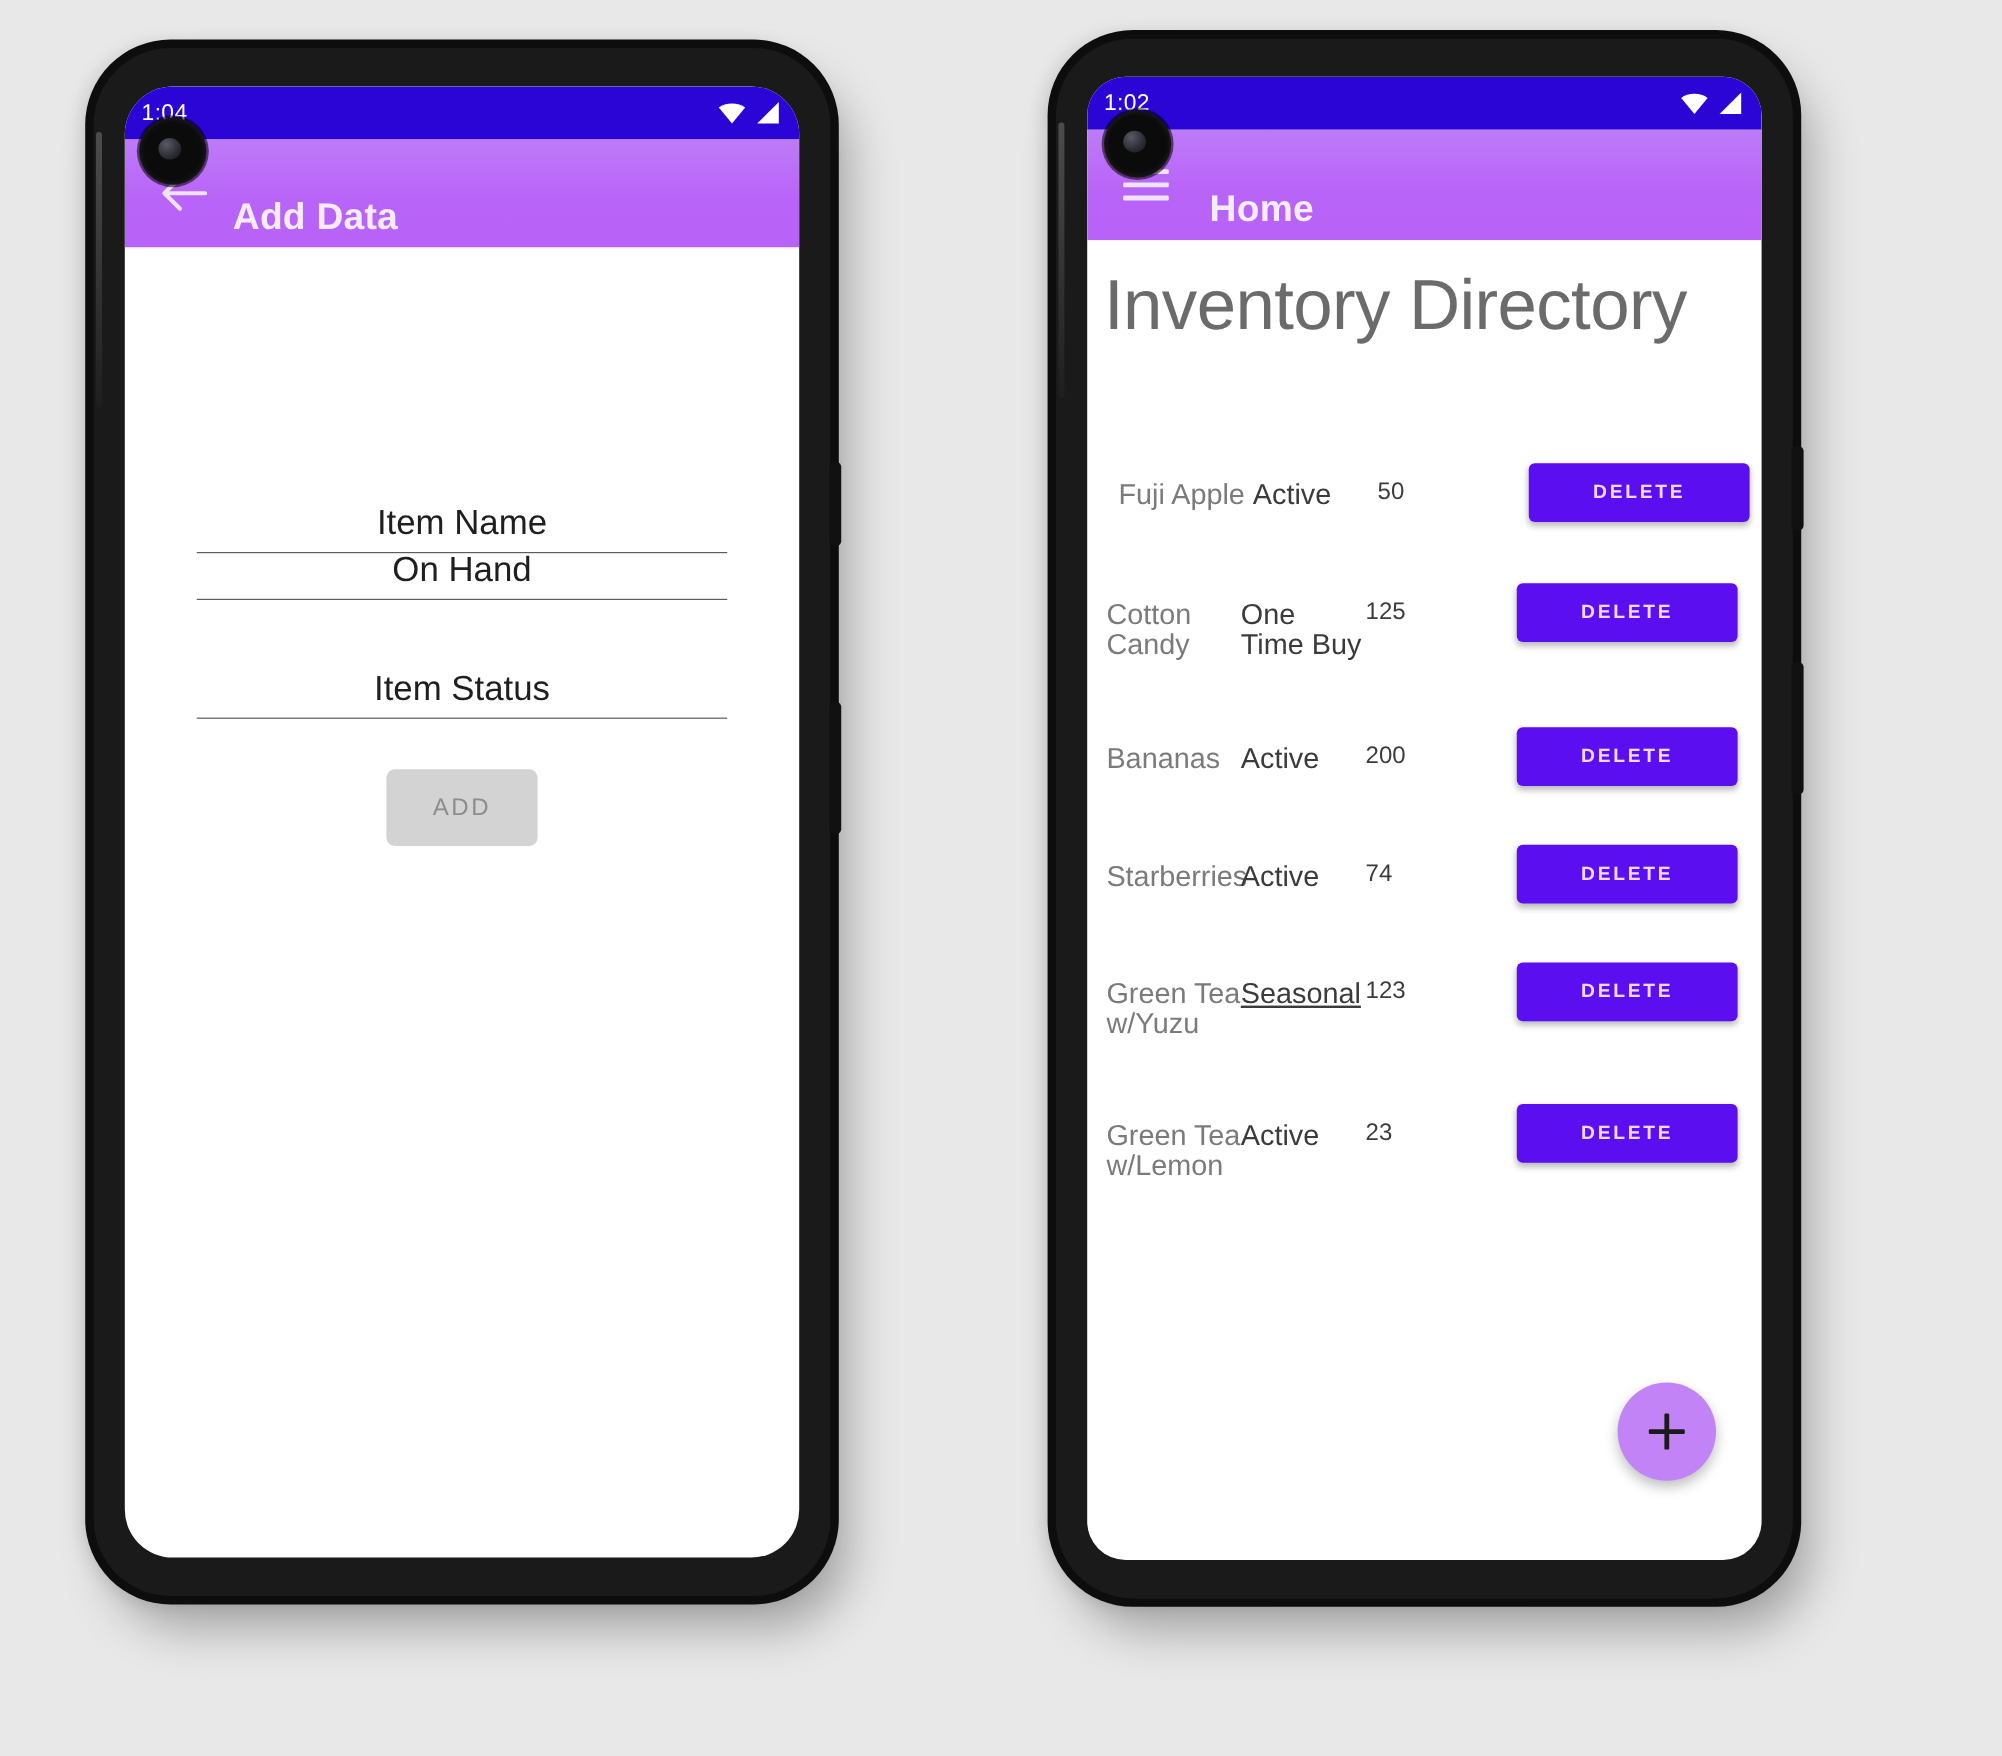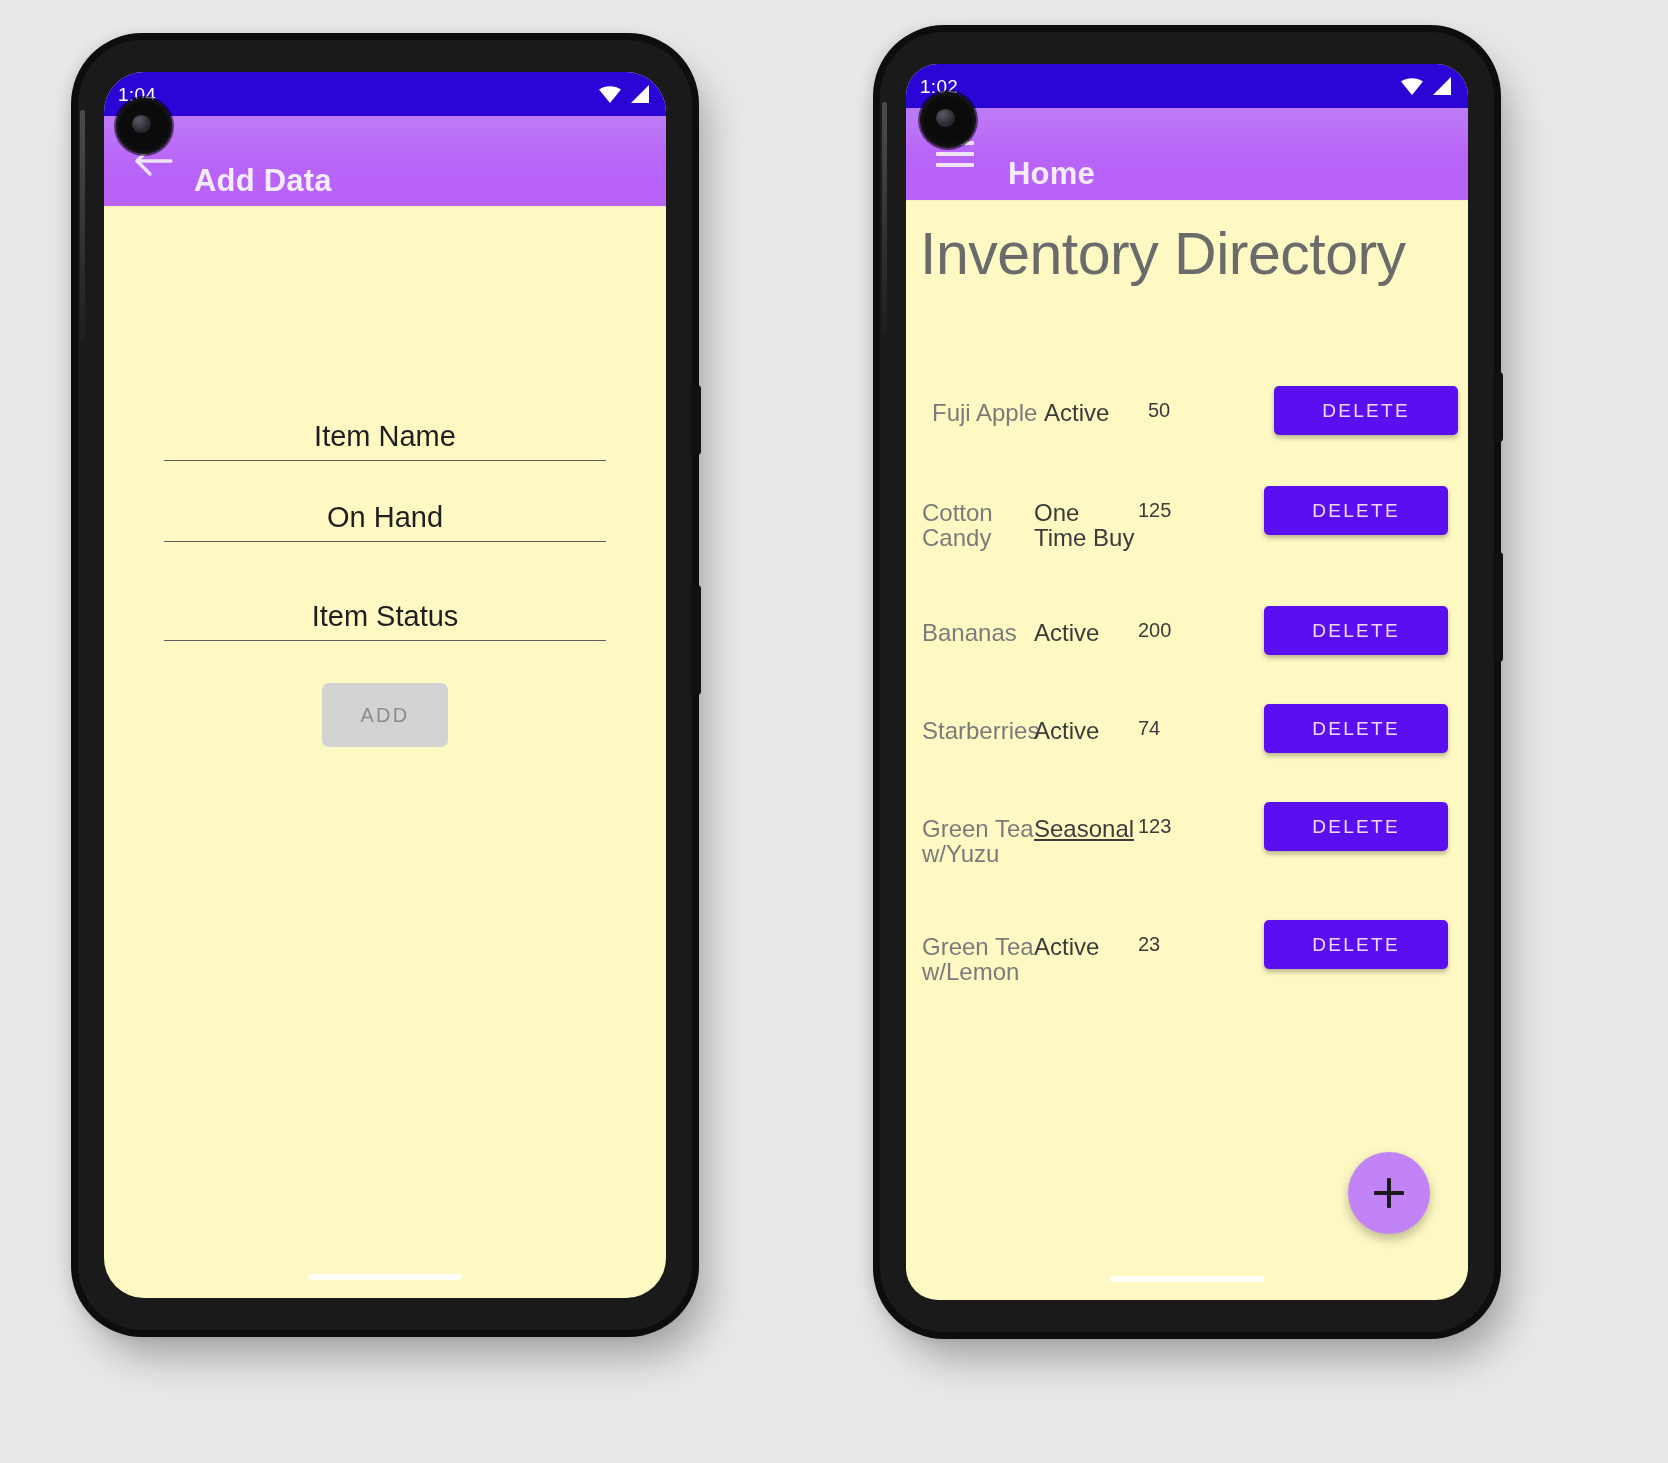--- a/index.html
+++ b/index.html
@@ -26,21 +26,21 @@
   .phone::before{ 
     content:"";position:absolute;left:2px;top:70px;width:5px;height:230px;
     background:linear-gradient(180deg,rgba(255,255,255,.22),rgba(255,255,255,.02));
     border-radius:4px;
   }
   .pwr{
     position:absolute;right:-9px;border-radius:4px;background:#111;
   }
   .screen{
     position:absolute;
-    background:#fef9c3;
+    background:#ffffff;
     overflow:hidden;
   }
   
   .camera{
     position:absolute;
     border-radius:50%;
     background:#0b0b0b;
     box-shadow:0 0 0 2px rgba(0,0,0,.55), inset 0 0 6px rgba(255,255,255,.10);
     z-index:40;
   }
@@ -129,22 +129,22 @@
   .c-type{color:#3b3b3b;font-size:24px;line-height:1.06;}
   .c-count{color:#3b3b3b;font-size:20px;line-height:1.06;}
   .h-name{color:#8a8a8a;}
   .h-type{color:#4a4a4a;}
   .h-count{color:#4a4a4a;}
   .delbtn{
     background:#5b0ff0;
     color:#f0d9ff;
     border:none;
     border-radius:5px;
-    font-size:19px;
-    font-weight:400;
+    font-size:16px;
+    font-weight:700;
     letter-spacing:2.3px;
     box-shadow:0 3px 5px rgba(0,0,0,.28);
     cursor:default;
     display:flex;align-items:center;justify-content:center;
   }
   .fab{
     position:absolute;
     border-radius:50%;
     background:#c183f5;
     box-shadow:0 5px 11px rgba(0,0,0,.26);
@@ -191,21 +191,21 @@
         </span>
         <span class="appbar-title" style="margin-left:12px;">Add Data</span>
       </div>
 
       <div class="camera" style="left:12px;top:26px;width:56px;height:56px;">
         <i></i>
       </div>
 
       <div class="form-wrap" style="top:350px;">
 
-        <div class="field" style="width:442px;margin-bottom:42px;">
+        <div class="field" style="width:442px;">
           <span class="fieldlabel" placeholder="Item Name">Item Name</span>
         </div>
 
         <div class="field" style="width:442px;margin-bottom:60px;">
           <span class="fieldlabel" placeholder="On Hand">On Hand</span>
         </div>
 
         <div class="field" style="width:442px;margin-bottom:42px;">
           <span class="fieldlabel" placeholder="Item Status">Item Status</span>
         </div>

